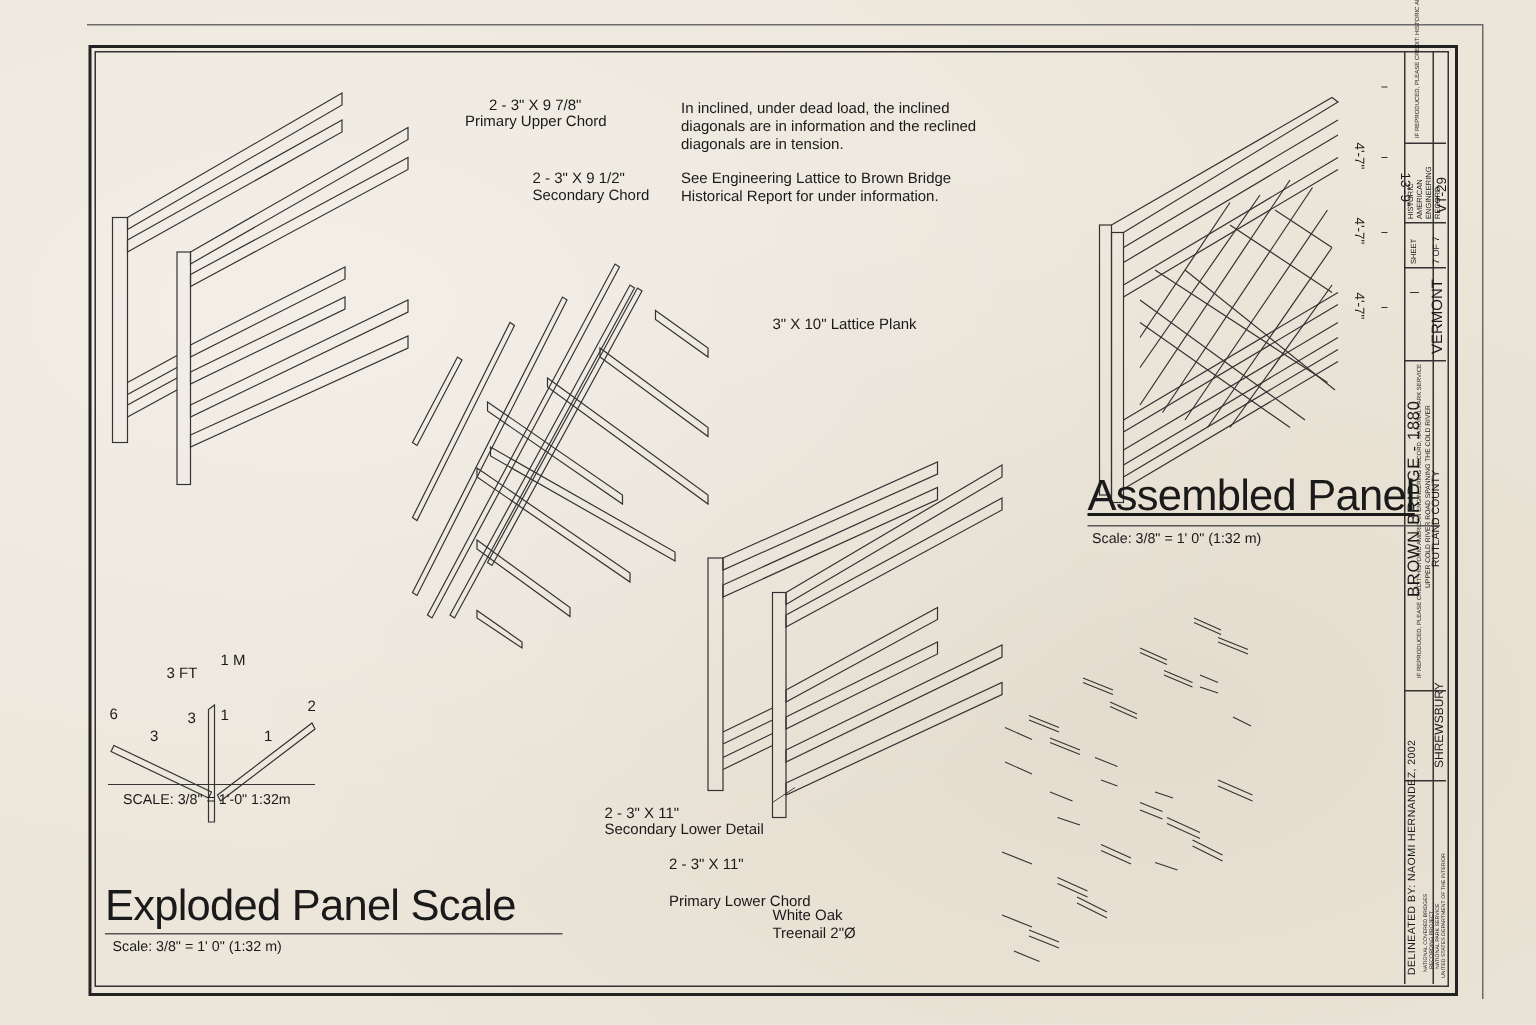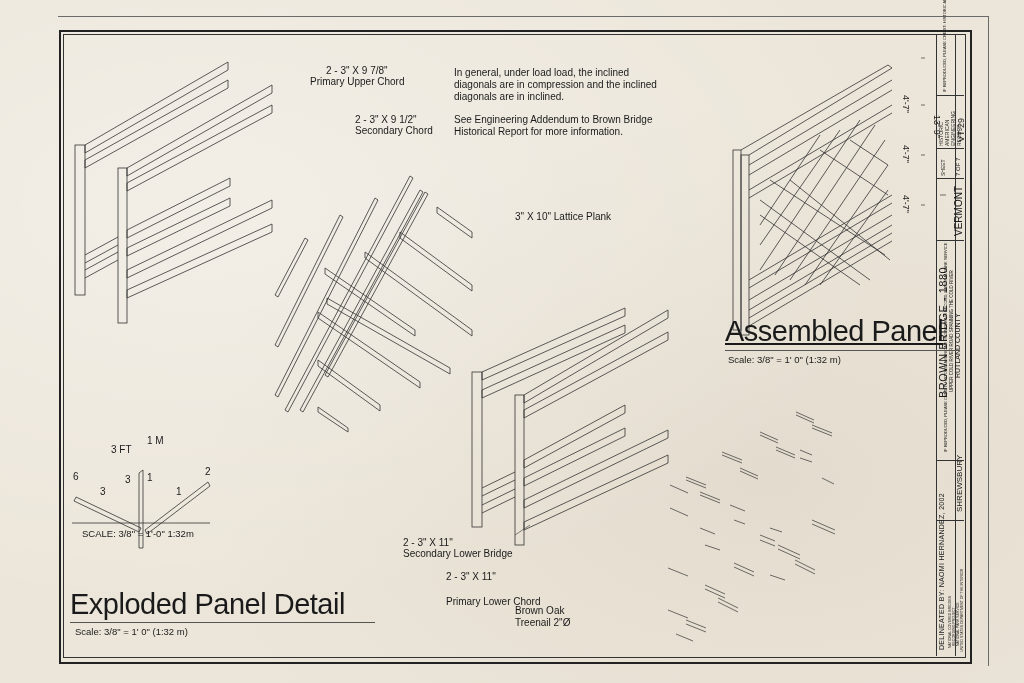--- a/index.html
+++ b/index.html
@@ -154,31 +154,31 @@
 
   <g stroke-width="0.6">
     <path d="M515 535 L530 525"></path>
   </g>
 </svg>
 
 <div class="lbl" style="left:326px;top:65px">2 - 3" X 9 7/8"</div>
 <div class="lbl" style="left:310px;top:76px">Primary Upper Chord</div>
 <div class="lbl" style="left:355px;top:114px">2  - 3" X 9 1/2"</div>
 <div class="lbl" style="left:355px;top:125px">Secondary Chord</div>
-<div class="lbl" style="left:454px;top:67px">In general, under load load, the inclined</div>
-<div class="lbl" style="left:454px;top:79px">diagonals are in compression and the inclined</div>
-<div class="lbl" style="left:454px;top:91px">diagonals are in inclined.</div>
-<div class="lbl" style="left:454px;top:114px">See Engineering Addendum to Brown Bridge</div>
-<div class="lbl" style="left:454px;top:126px">Historical Report for more information.</div>
+<div class="lbl" style="left:454px;top:67px">In inclined, under dead load, the inclined</div>
+<div class="lbl" style="left:454px;top:79px">diagonals are in information and the reclined</div>
+<div class="lbl" style="left:454px;top:91px">diagonals are in tension.</div>
+<div class="lbl" style="left:454px;top:114px">See Engineering Lattice to Brown Bridge</div>
+<div class="lbl" style="left:454px;top:126px">Historical Report for under information.</div>
 <div class="lbl" style="left:515px;top:211px">3" X 10" Lattice Plank</div>
 <div class="lbl" style="left:403px;top:537px">2 - 3" X 11"</div>
-<div class="lbl" style="left:403px;top:548px">Secondary Lower Bridge</div>
+<div class="lbl" style="left:403px;top:548px">Secondary Lower Detail</div>
 <div class="lbl" style="left:446px;top:571px">2 - 3" X 11"</div>
 <div class="lbl" style="left:446px;top:596px">Primary Lower Chord</div>
-<div class="lbl" style="left:515px;top:605px">Brown Oak</div>
+<div class="lbl" style="left:515px;top:605px">White Oak</div>
 <div class="lbl" style="left:515px;top:617px">Treenail 2"Ø</div>
 
 <div class="lbl" style="left:111px;top:444px">3 FT</div>
 <div class="lbl" style="left:147px;top:435px">1 M</div>
 <div class="lbl" style="left:73px;top:471px">6</div>
 <div class="lbl" style="left:100px;top:486px">3</div>
 <div class="lbl" style="left:125px;top:474px">3</div>
 <div class="lbl" style="left:147px;top:472px">1</div>
 <div class="lbl" style="left:176px;top:486px">1</div>
 <div class="lbl" style="left:205px;top:466px">2</div>
@@ -186,15 +186,15 @@
 
 <div class="vt" style="left:911px;top:95px;font-size:9px;transform:rotate(90deg);">4'-7"</div>
 <div class="vt" style="left:911px;top:145px;font-size:9px;transform:rotate(90deg);">4'-7"</div>
 <div class="vt" style="left:911px;top:195px;font-size:9px;transform:rotate(90deg);">4'-7"</div>
 <div class="vt" style="left:942px;top:115px;font-size:9px;transform:rotate(90deg);">13'-9"</div>
 
 <div class="title-big" style="left:725px;top:315px;text-decoration:underline;">Assembled Panel</div>
 <div class="rule" style="left:725px;top:350px;width:235px;"></div>
 <div class="scale-small" style="left:728px;top:354px;">Scale: 3/8" = 1' 0"  (1:32 m)</div>
 
-<div class="title-big" style="left:70px;top:588px;">Exploded Panel Detail</div>
+<div class="title-big" style="left:70px;top:588px;">Exploded Panel Scale</div>
 <div class="rule" style="left:70px;top:622px;width:305px;"></div>
 <div class="scale-small" style="left:75px;top:626px;">Scale: 3/8" = 1' 0"  (1:32 m)</div>
 
 </body></html>

